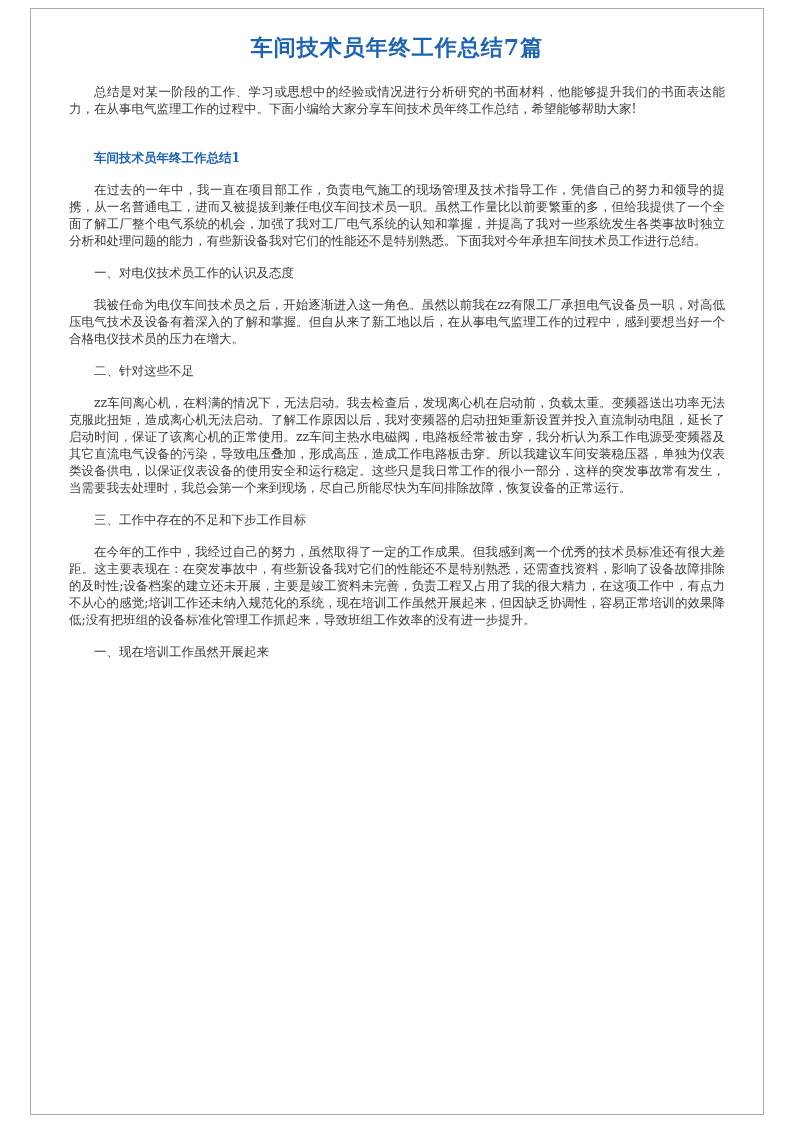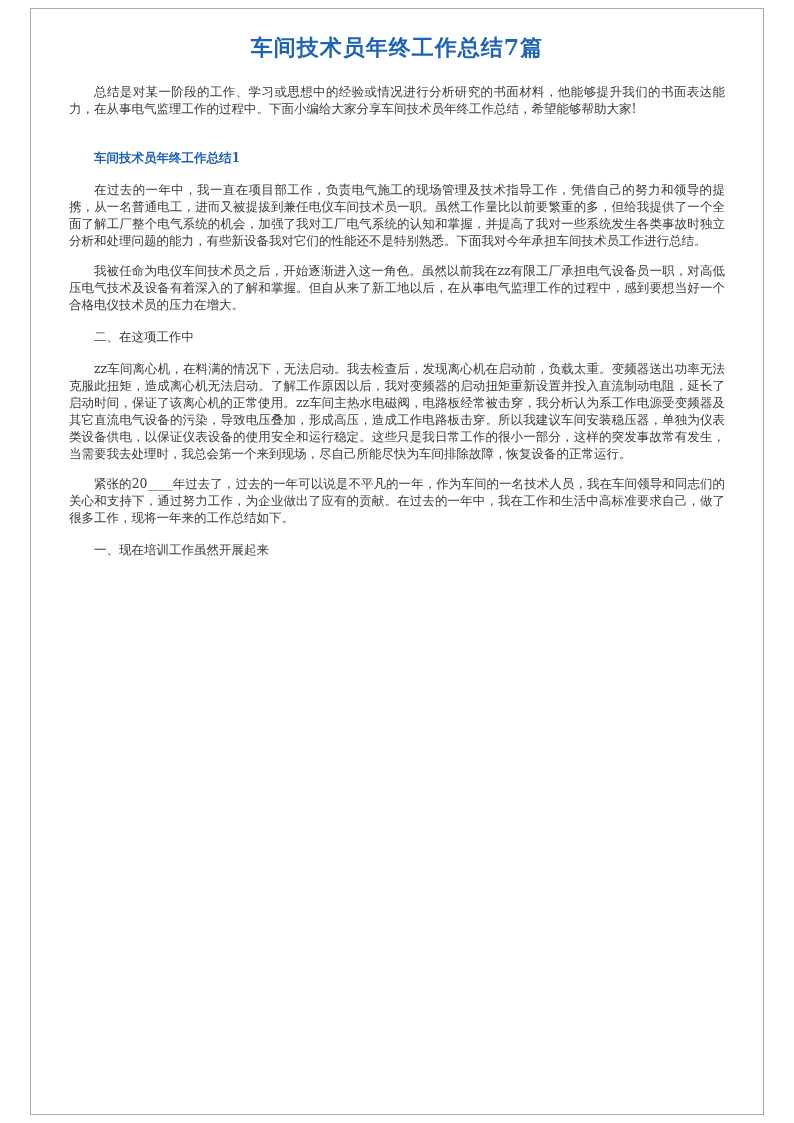--- a/index.html
+++ b/index.html
@@ -75,30 +75,32 @@
   <div class="content">
 
     <h1 class="title">车间技术员年终工作总结7篇</h1>
 
     <p class="para">总结是对某一阶段的工作、学习或思想中的经验或情况进行分析研究的书面材料，他能够提升我们的书面表达能力，在从事电气监理工作的过程中。下面小编给大家分享车间技术员年终工作总结，希望能够帮助大家!</p>
 
     <p class="heading">车间技术员年终工作总结1</p>
 
     <p class="para">在过去的一年中，我一直在项目部工作，负责电气施工的现场管理及技术指导工作，凭借自己的努力和领导的提携，从一名普通电工，进而又被提拔到兼任电仪车间技术员一职。虽然工作量比以前要繁重的多，但给我提供了一个全面了解工厂整个电气系统的机会，加强了我对工厂电气系统的认知和掌握，并提高了我对一些系统发生各类事故时独立分析和处理问题的能力，有些新设备我对它们的性能还不是特别熟悉。下面我对今年承担车间技术员工作进行总结。</p>
 
+    <p class="sub">一、对电仪技术员工作的认识及态度</p>
 
     <p class="para">我被任命为电仪车间技术员之后，开始逐渐进入这一角色。虽然以前我在zz有限工厂承担电气设备员一职，对高低压电气技术及设备有着深入的了解和掌握。但自从来了新工地以后，在从事电气监理工作的过程中，感到要想当好一个合格电仪技术员的压力在增大。</p>
 
 
-    <p class="sub">二、在这项工作中</p>
+    <p class="sub">二、针对这些不足</p>
 
     <p class="para">zz车间离心机，在料满的情况下，无法启动。我去检查后，发现离心机在启动前，负载太重。变频器送出功率无法克服此扭矩，造成离心机无法启动。了解工作原因以后，我对变频器的启动扭矩重新设置并投入直流制动电阻，延长了启动时间，保证了该离心机的正常使用。zz车间主热水电磁阀，电路板经常被击穿，我分析认为系工作电源受变频器及其它直流电气设备的污染，导致电压叠加，形成高压，造成工作电路板击穿。所以我建议车间安装稳压器，单独为仪表类设备供电，以保证仪表设备的使用安全和运行稳定。这些只是我日常工作的很小一部分，这样的突发事故常有发生，当需要我去处理时，我总会第一个来到现场，尽自己所能尽快为车间排除故障，恢复设备的正常运行。</p>
 
+    <p class="sub">三、工作中存在的不足和下步工作目标</p>
+
+    <p class="para">在今年的工作中，我经过自己的努力，虽然取得了一定的工作成果。但我感到离一个优秀的技术员标准还有很大差距。这主要表现在：在突发事故中，有些新设备我对它们的性能还不是特别熟悉，还需查找资料，影响了设备故障排除的及时性;设备档案的建立还未开展，主要是竣工资料未完善，负责工程又占用了我的很大精力，在这项工作中，有点力不从心的感觉;培训工作还未纳入规范化的系统，现在培训工作虽然开展起来，但因缺乏协调性，容易正常培训的效果降低;没有把班组的设备标准化管理工作抓起来，导致班组工作效率的没有进一步提升。</p>
 
 
 
-
-    <p class="para">紧张的20____年过去了，过去的一年可以说是不平凡的一年，作为车间的一名技术人员，我在车间领导和同志们的关心和支持下，通过努力工作，为企业做出了应有的贡献。在过去的一年中，我在工作和生活中高标准要求自己，做了很多工作，现将一年来的工作总结如下。</p>
 
     <p class="sub">一、现在培训工作虽然开展起来</p>
 
   </div>
 </div>
 
 </body></html>

